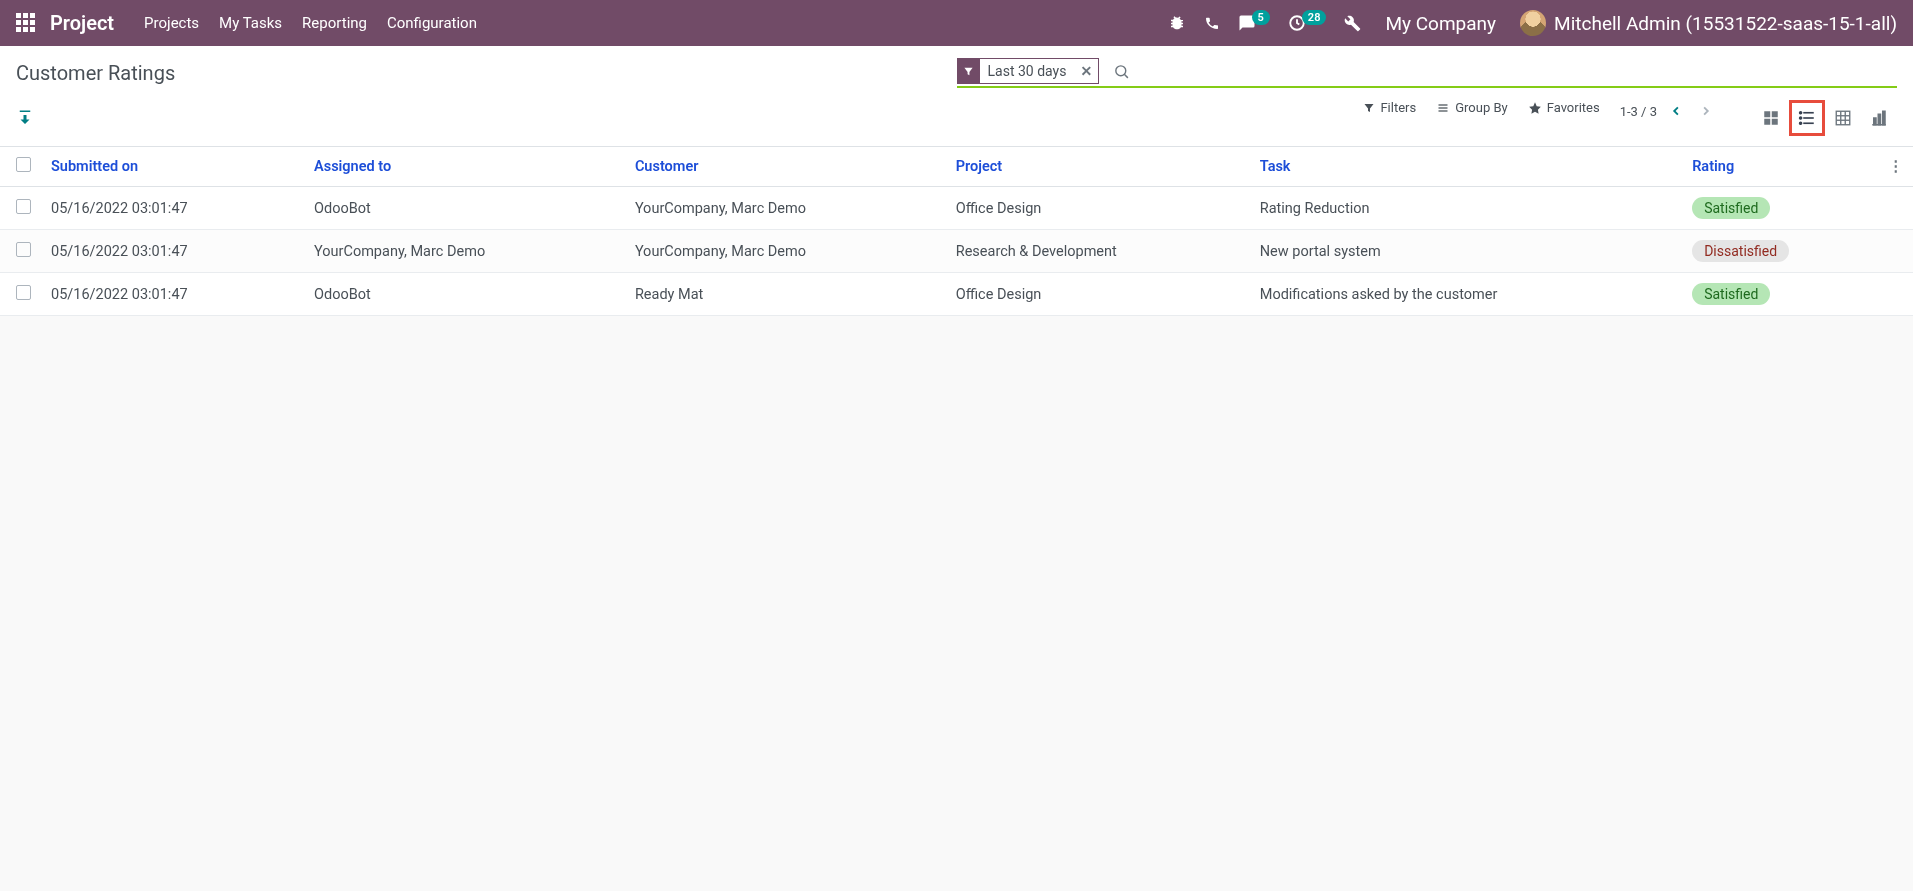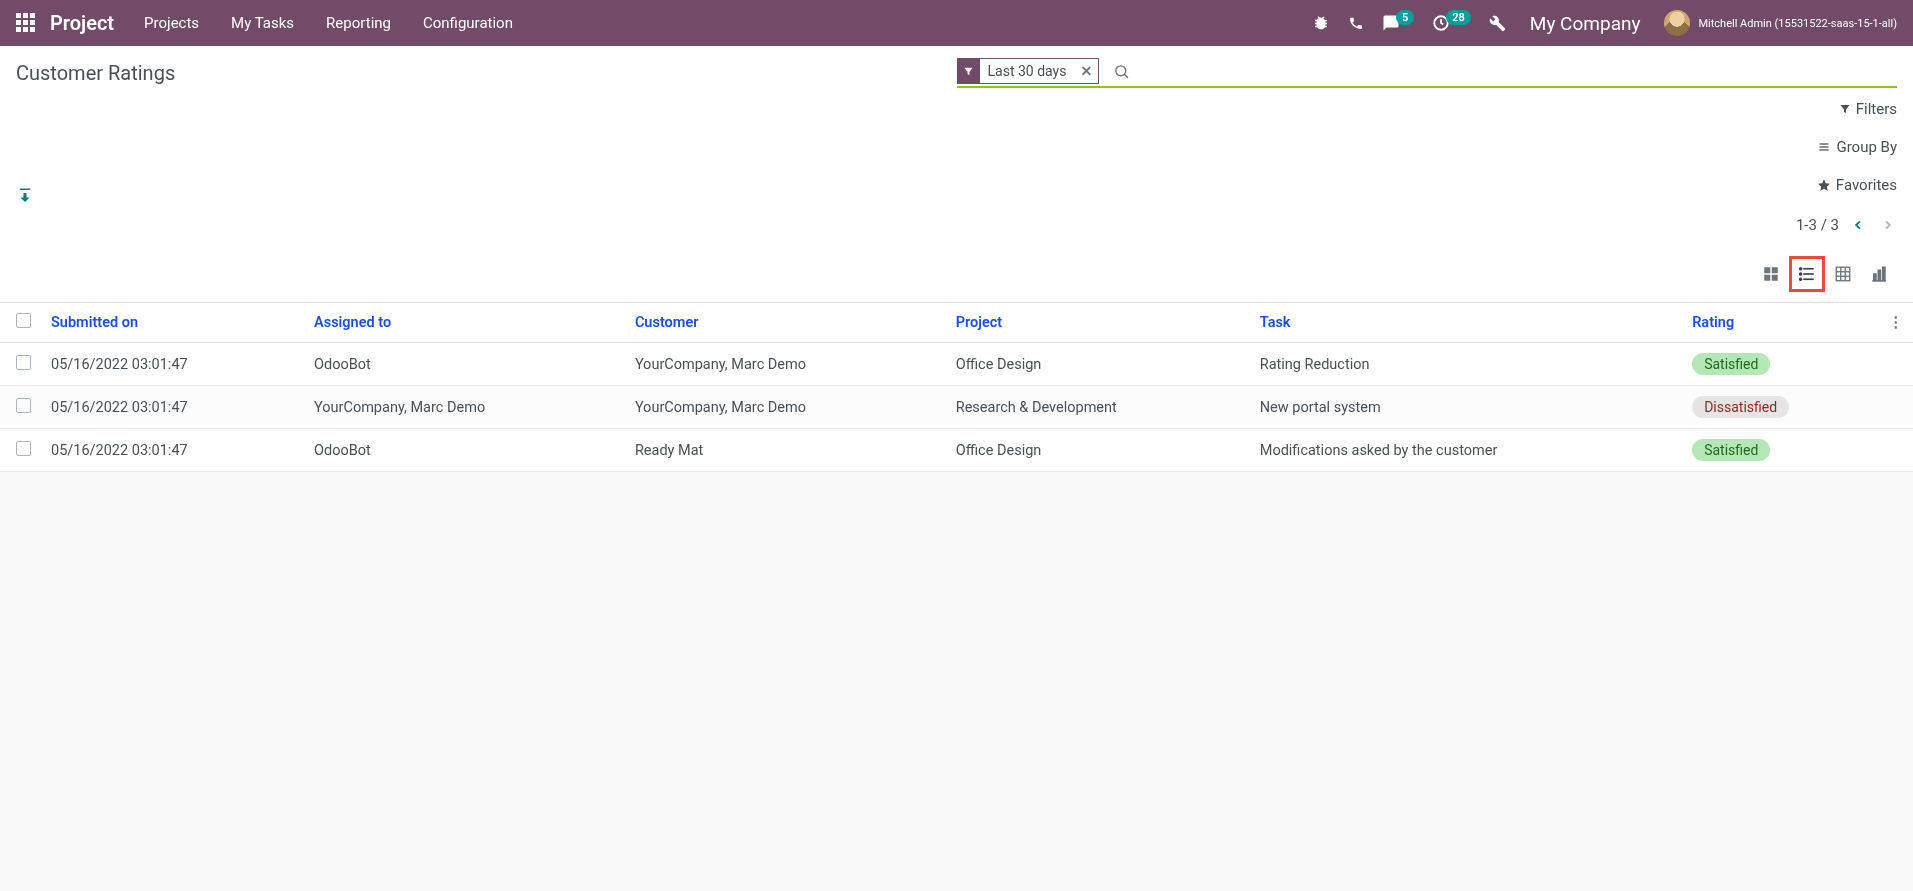--- a/index.html
+++ b/index.html
@@ -3,46 +3,46 @@
 <meta charset="utf-8">
 <style>
 * { box-sizing: border-box; margin: 0; padding: 0; }
 body { font-family: -apple-system, BlinkMacSystemFont, "Segoe UI", Roboto, sans-serif; font-size: 14px; color: #374151; background: #f9f9f9; }
 
 
 .navbar { background: #714B67; height: 46px; display: flex; align-items: center; padding: 0 16px; color: #fff; }
 .navbar .apps-icon { width: 20px; height: 20px; margin-right: 14px; cursor: pointer; display: grid; grid-template-columns: repeat(3, 5px); grid-template-rows: repeat(3, 5px); gap: 2px; }
 .navbar .apps-icon span { background: #fff; width: 5px; height: 5px; }
 .navbar .brand { font-size: 20px; font-weight: 600; margin-right: 30px; }
-.navbar .nav-links { display: flex; gap: 32px; }
+.navbar .nav-links { display: flex; gap: 20px; }
 .navbar .nav-links a { color: #fff; text-decoration: none; font-size: 15px; cursor: pointer; }
 .navbar .spacer { flex: 1; }
 .navbar .right { display: flex; align-items: center; gap: 18px; }
 .navbar .icon-btn { color: #fff; cursor: pointer; position: relative; display: flex; align-items: center; }
 .navbar .badge { background: #00A09D; color: #fff; border-radius: 10px; padding: 1px 6px; font-size: 11px; font-weight: 600; margin-left: -4px; position: relative; top: -6px; }
 .navbar .company { font-size: 19px; cursor: pointer; margin-left: 6px; }
-.navbar .user { display: flex; align-items: center; gap: 8px; cursor: pointer; font-size: 11px; margin-left: 6px; }
+.navbar .user { display: flex; align-items: center; gap: 8px; cursor: pointer; font-size: 19px; margin-left: 6px; }
 .navbar .avatar { width: 26px; height: 26px; border-radius: 50%; background: #d4a574; display: inline-block; background-image: radial-gradient(circle at 50% 35%, #f0d0a0 35%, transparent 36%), radial-gradient(circle at 50% 90%, #8b6f47 50%, transparent 51%); }
 
 
 .control-panel { background: #fff; border-bottom: 1px solid #dee2e6; padding: 12px 16px 10px 16px; }
 .cp-top { display: flex; align-items: center; margin-bottom: 12px; }
 .cp-title { font-size: 20px; color: #495057; font-weight: 400; }
 .cp-search-wrap { margin-left: auto; width: 50%; display: flex; align-items: center; border-bottom: 2px solid #84cc16; padding-bottom: 2px; }
 .cp-facet { border: 1px solid #714B67; display: inline-flex; align-items: center; height: 26px; margin-right: 6px; }
 .cp-facet .facet-icon { background: #714B67; color: #fff; width: 22px; height: 100%; display: flex; align-items: center; justify-content: center; }
 .cp-facet .facet-text { padding: 0 8px; color: #495057; font-size: 14px; }
 .cp-facet .facet-x { padding: 0 6px; color: #6c757d; cursor: pointer; font-weight: bold; }
 .cp-search { border: none; outline: none; flex: 1; font-size: 15px; color: #495057; padding: 4px 2px; }
 .cp-search::placeholder { color: #adb5bd; }
 .cp-search-icon { color: #6c757d; cursor: pointer; margin-left: 8px; }
 
 .cp-bottom { display: flex; align-items: center; }
 .cp-left-icons { color: #017e84; cursor: pointer; font-size: 16px; }
-.cp-toolbar { margin-left: auto; display: flex; align-items: flex-end; gap: 20px; color: #495057; font-size: 15px; flex-direction: column; }
+.cp-toolbar { margin-left: auto; display: flex; align-items: flex-start; gap: 20px; color: #495057; font-size: 13px; }
 .cp-btn { display: inline-flex; align-items: center; gap: 5px; cursor: pointer; }
 .cp-pager { display: flex; align-items: center; gap: 10px; }
 .cp-pager .chev { color: #017e84; cursor: pointer; font-size: 16px; padding: 4px; }
 .cp-pager .chev.disabled { color: #adb5bd; }
 .cp-views { display: flex; align-items: center; gap: 0; margin-left: 18px; }
 .cp-view-btn { width: 36px; height: 36px; display: flex; align-items: center; justify-content: center; cursor: pointer; color: #6c757d; border: 2px solid transparent; }
 .cp-view-btn.active { border: 3px solid #e74c3c; color: #374151; }
 
 
 .table-wrap { background: #fff; }

